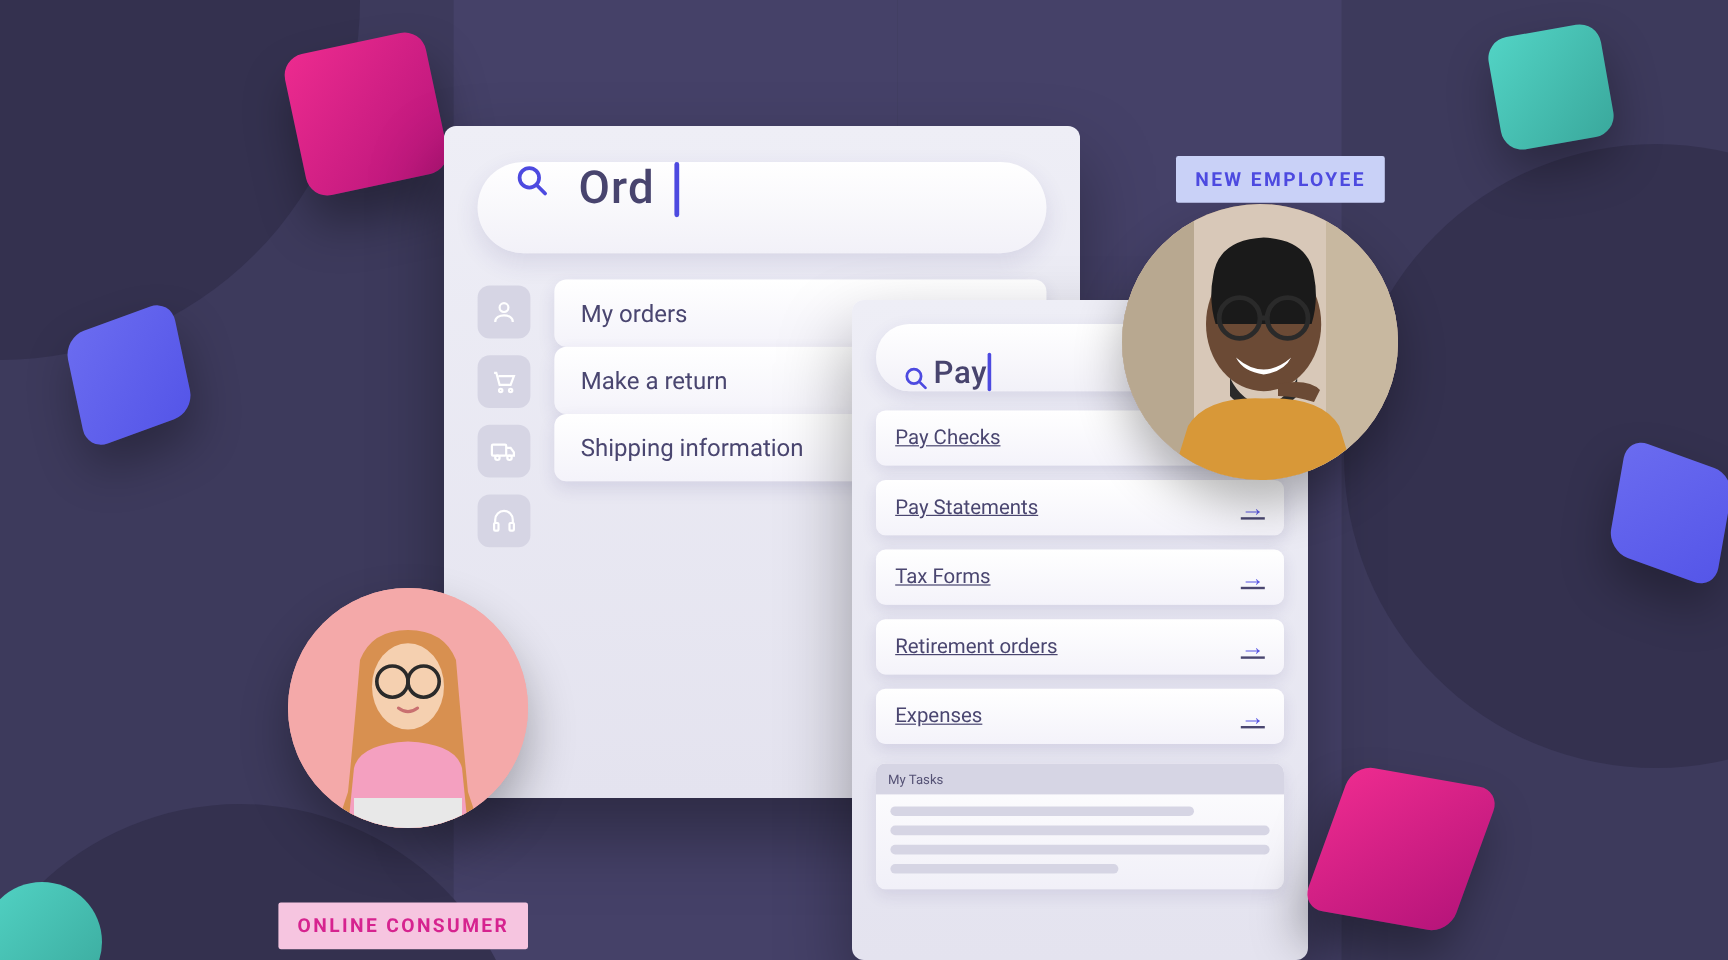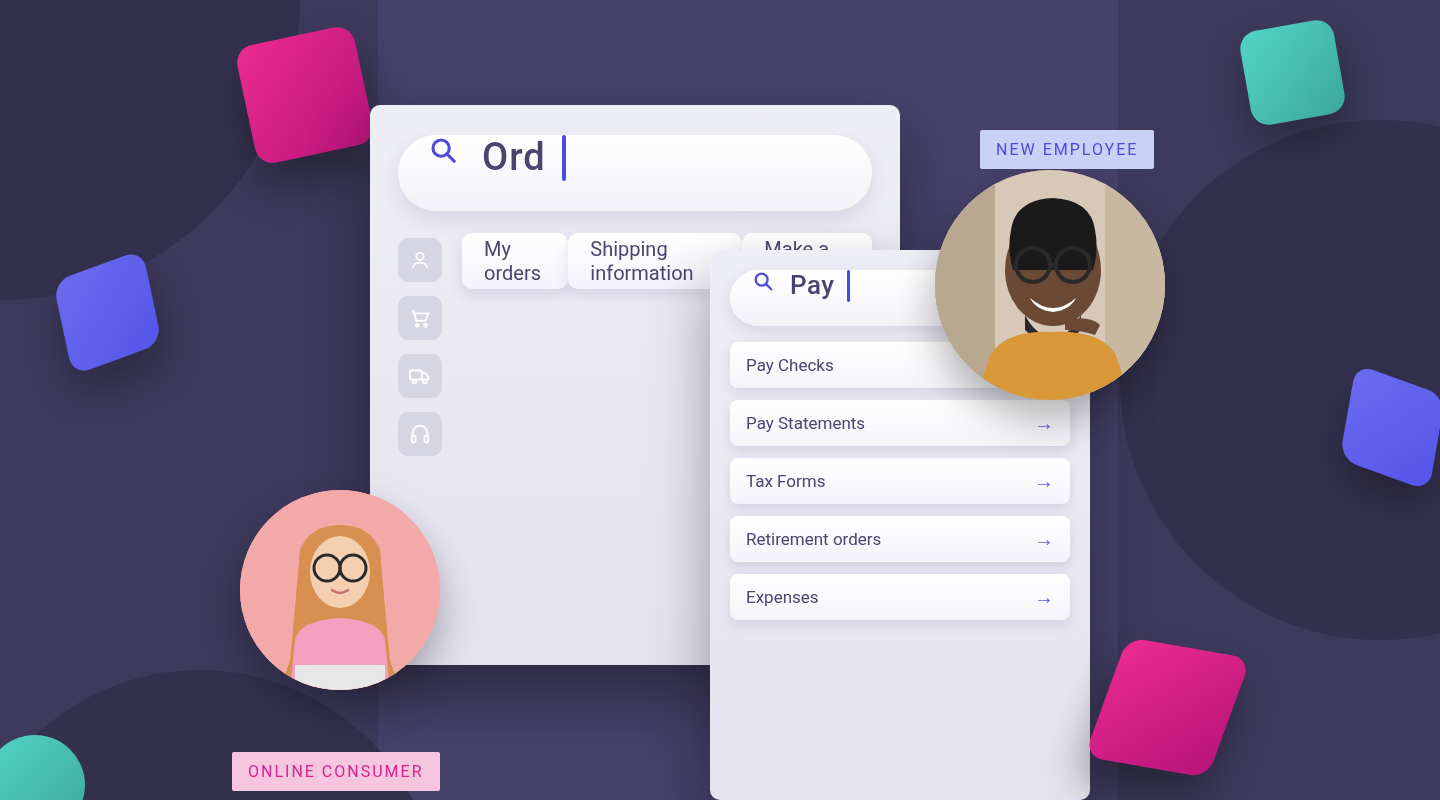--- a/index.html
+++ b/index.html
@@ -138,21 +138,21 @@
     background: #d6d5e4;
     border-radius: 10px;
     display: flex;
     align-items: center;
     justify-content: center;
     color: #ffffff;
   }
   .result-col {
     flex: 1;
     display: flex;
-    flex-direction: row;
+    flex-direction: column;
   }
   .result-item {
     background: linear-gradient(180deg, #ffffff, #f4f3fa);
     border-radius: 10px;
     height: 56px;
     display: flex;
     align-items: center;
     padding: 0 22px;
     font-size: 20px;
     color: #4a4670;
@@ -168,23 +168,23 @@
     background: linear-gradient(180deg, #eeeef6, #e4e3ef);
     border-radius: 10px;
     padding: 20px 20px 0 20px;
     box-shadow: 0 30px 60px rgba(0,0,0,.35);
   }
   .search-bar-small {
     background: linear-gradient(180deg, #ffffff, #f2f1f8);
     border-radius: 28px;
     height: 56px;
     display: flex;
-    align-items: flex-start;
+    align-items: flex-end;
     padding: 0 22px;
-    gap: 16px;
+    gap: 4px;
     box-shadow: 0 6px 16px rgba(60,50,120,.12);
   }
   .search-text-small {
     font-size: 26px;
     font-weight: 500;
     color: #48446e;
     letter-spacing: 0.5px;
   }
   .cursor-small {
     width: 3px; height: 32px;
@@ -203,20 +203,21 @@
     border-radius: 8px;
     height: 46px;
     display: flex;
     align-items: center;
     justify-content: space-between;
     padding: 0 16px;
     font-size: 17px;
     color: #4a4670;
     box-shadow: 0 5px 12px rgba(60,50,120,.12);
     cursor: pointer;
+    text-decoration: underline;
   }
   .arrow-icon {
     color: #5b58e4;
     font-size: 20px;
     font-weight: bold;
   }
   .widget-row {
     display: flex;
     gap: 14px;
     margin-top: 16px;
@@ -272,21 +273,21 @@
     box-shadow: 0 20px 40px rgba(0,0,0,.3);
     overflow: hidden;
   }
   .avatar-left svg, .avatar-right svg { width: 100%; height: 100%; display:block; }
 
   
   .badge {
     position: absolute;
     padding: 10px 16px;
     font-size: 16px;
-    font-weight: 400;
+    font-weight: 700;
     letter-spacing: 2px;
     border-radius: 2px;
   }
   .badge-consumer {
     left: 232px; top: 752px;
     background: #f6c5e0;
     color: #d6238f;
   }
   .badge-employee {
     left: 980px; top: 130px;
@@ -349,24 +350,24 @@
             <rect x="3" y="14" width="4" height="7" rx="1"></rect>
             <rect x="17" y="14" width="4" height="7" rx="1"></rect>
           </svg>
       </div>
     </div>
     <div class="result-col">
       <div class="result-item">
           <span>My orders</span>
         </div>
       <div class="result-item">
-          <span>Shipping information</span>
+          <span>Make a return</span>
         </div>
       <div class="result-item">
-          <span>Make a return</span>
+          <span>Shipping information</span>
         </div>
     </div>
   </div>
 </div>
 
 <div class="panel-right">
   <div class="search-bar-small">
     <svg class="search-icon-svg" width="22" height="22" viewBox="0 0 24 24" fill="none" stroke="#4d4ae0" stroke-width="2.5" stroke-linecap="round">
         <circle cx="10.5" cy="10.5" r="6.5"></circle>
         <line x1="16" y1="16" x2="21" y2="21"></line>
@@ -389,20 +390,29 @@
     <div class="result-item-small">
       <span>Retirement orders</span>
       <span class="arrow-icon">→</span>
     </div>
     <div class="result-item-small">
       <span>Expenses</span>
       <span class="arrow-icon">→</span>
     </div>
   </div>
   <div class="widget-row">
+    <div class="widget">
+      <div class="widget-header">My Tasks</div>
+      <div class="widget-body">
+        <div class="skel w80"></div>
+          <div class="skel w100"></div>
+          <div class="skel w100"></div>
+          <div class="skel w60"></div>
+      </div>
+    </div>
   </div>
 </div>
 
 <div class="avatar-left">
   <svg viewBox="0 0 200 200">
     <rect width="200" height="200" fill="#f4a9a9"></rect>
     <ellipse cx="100" cy="80" rx="34" ry="40" fill="#f0c9a8"></ellipse>
     <path d="M 60 60 Q 55 120 50 170 L 40 200 L 160 200 L 150 170 Q 145 120 140 60 Q 130 35 100 35 Q 70 35 60 60" fill="#d89050"></path>
     <ellipse cx="100" cy="82" rx="30" ry="36" fill="#f5d0b0"></ellipse>
     <circle cx="87" cy="78" r="13" fill="none" stroke="#2a2a2a" stroke-width="3"></circle>

